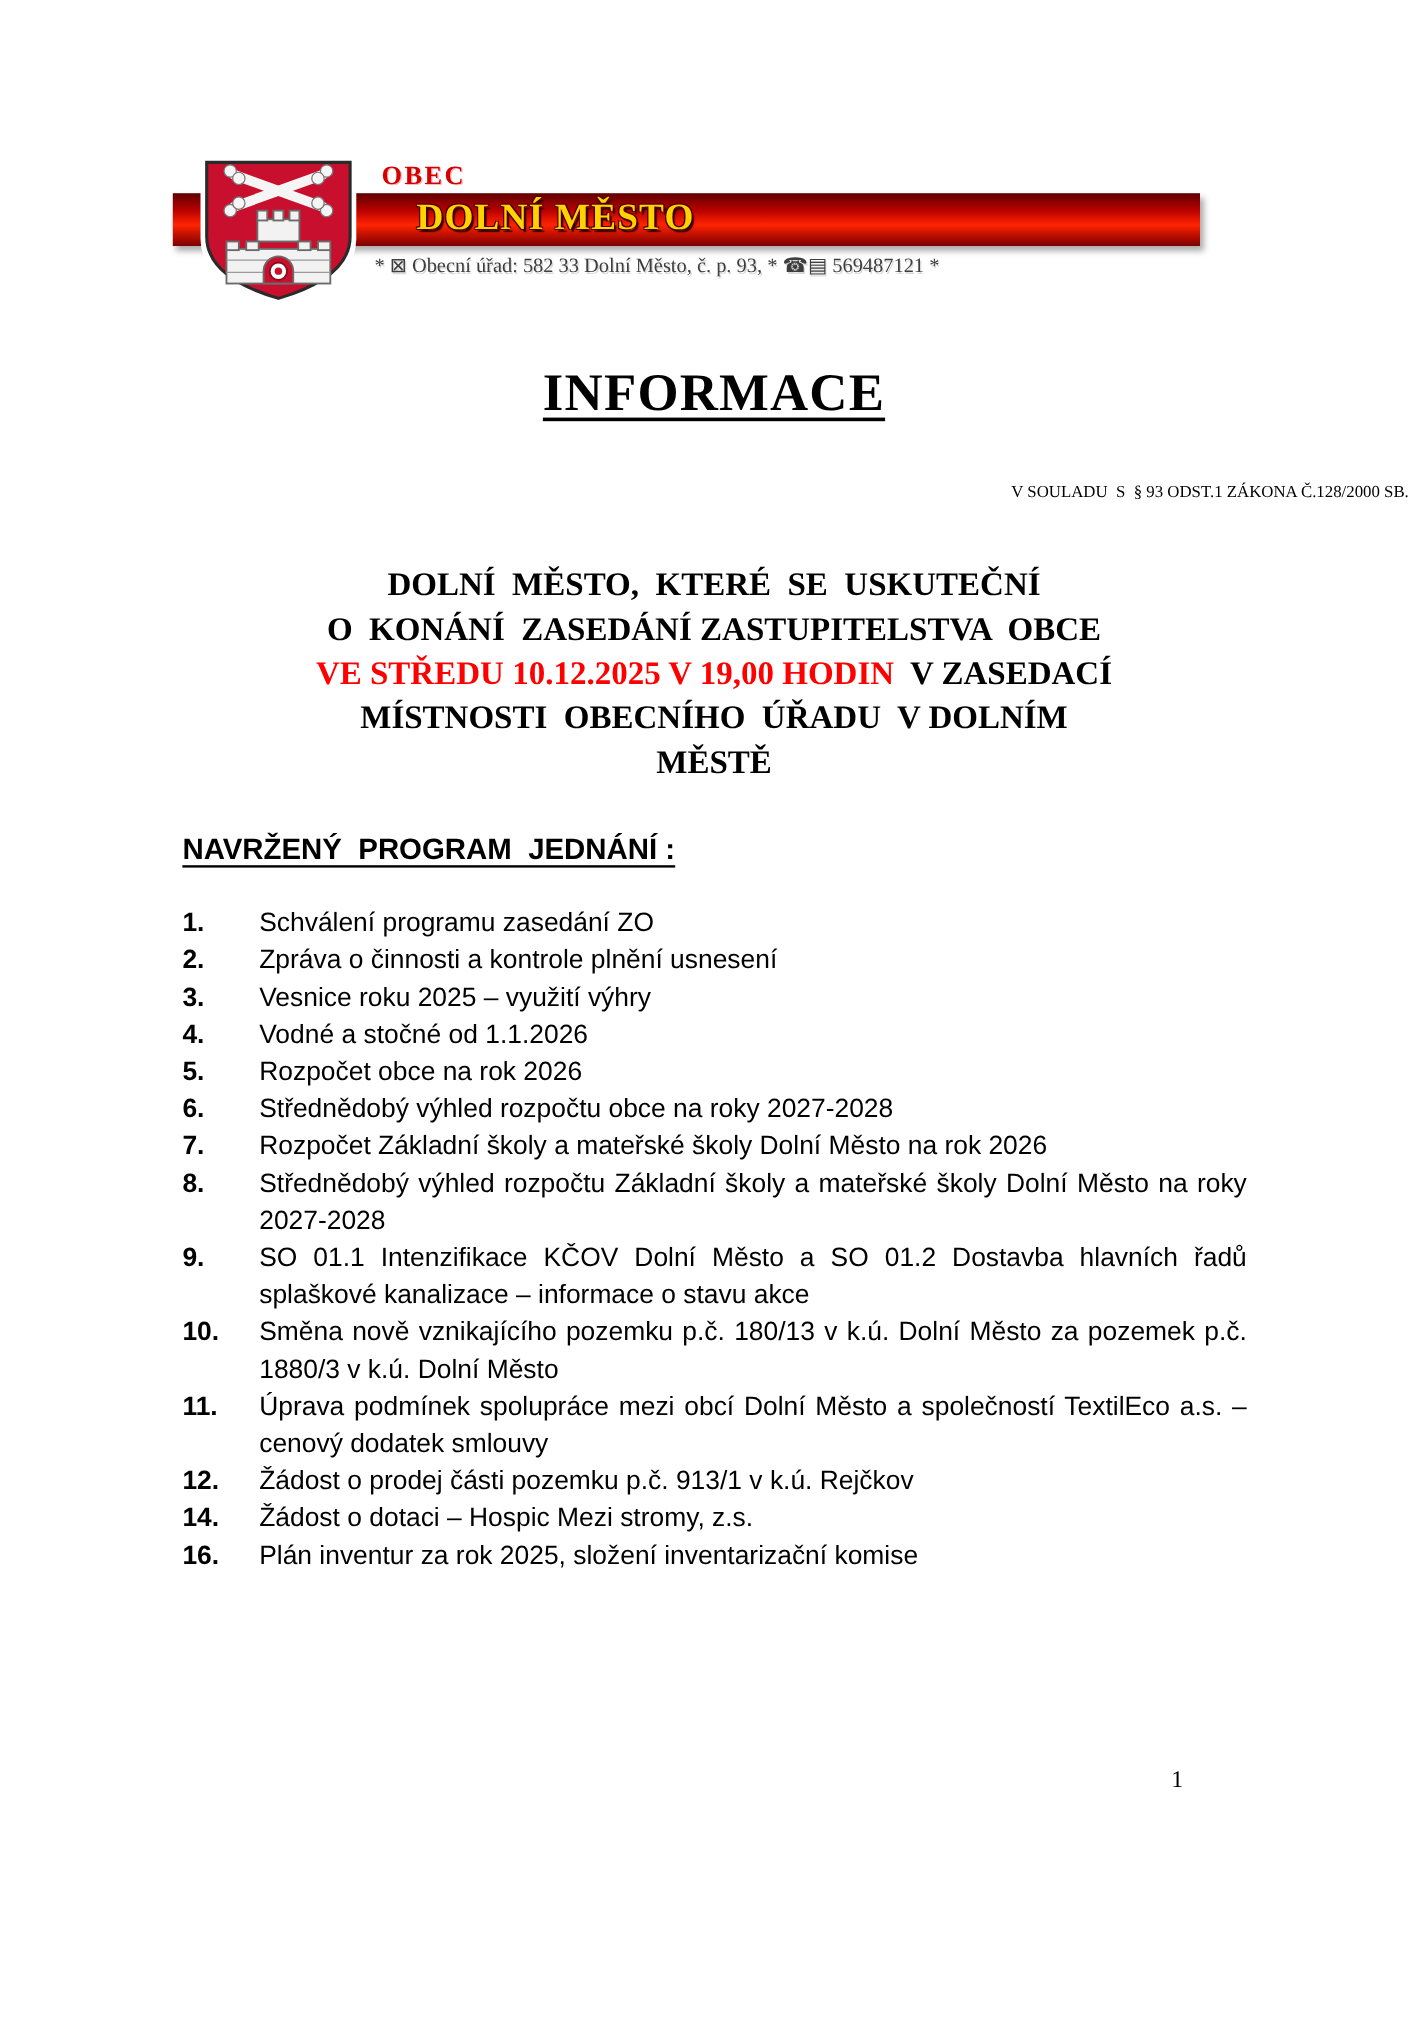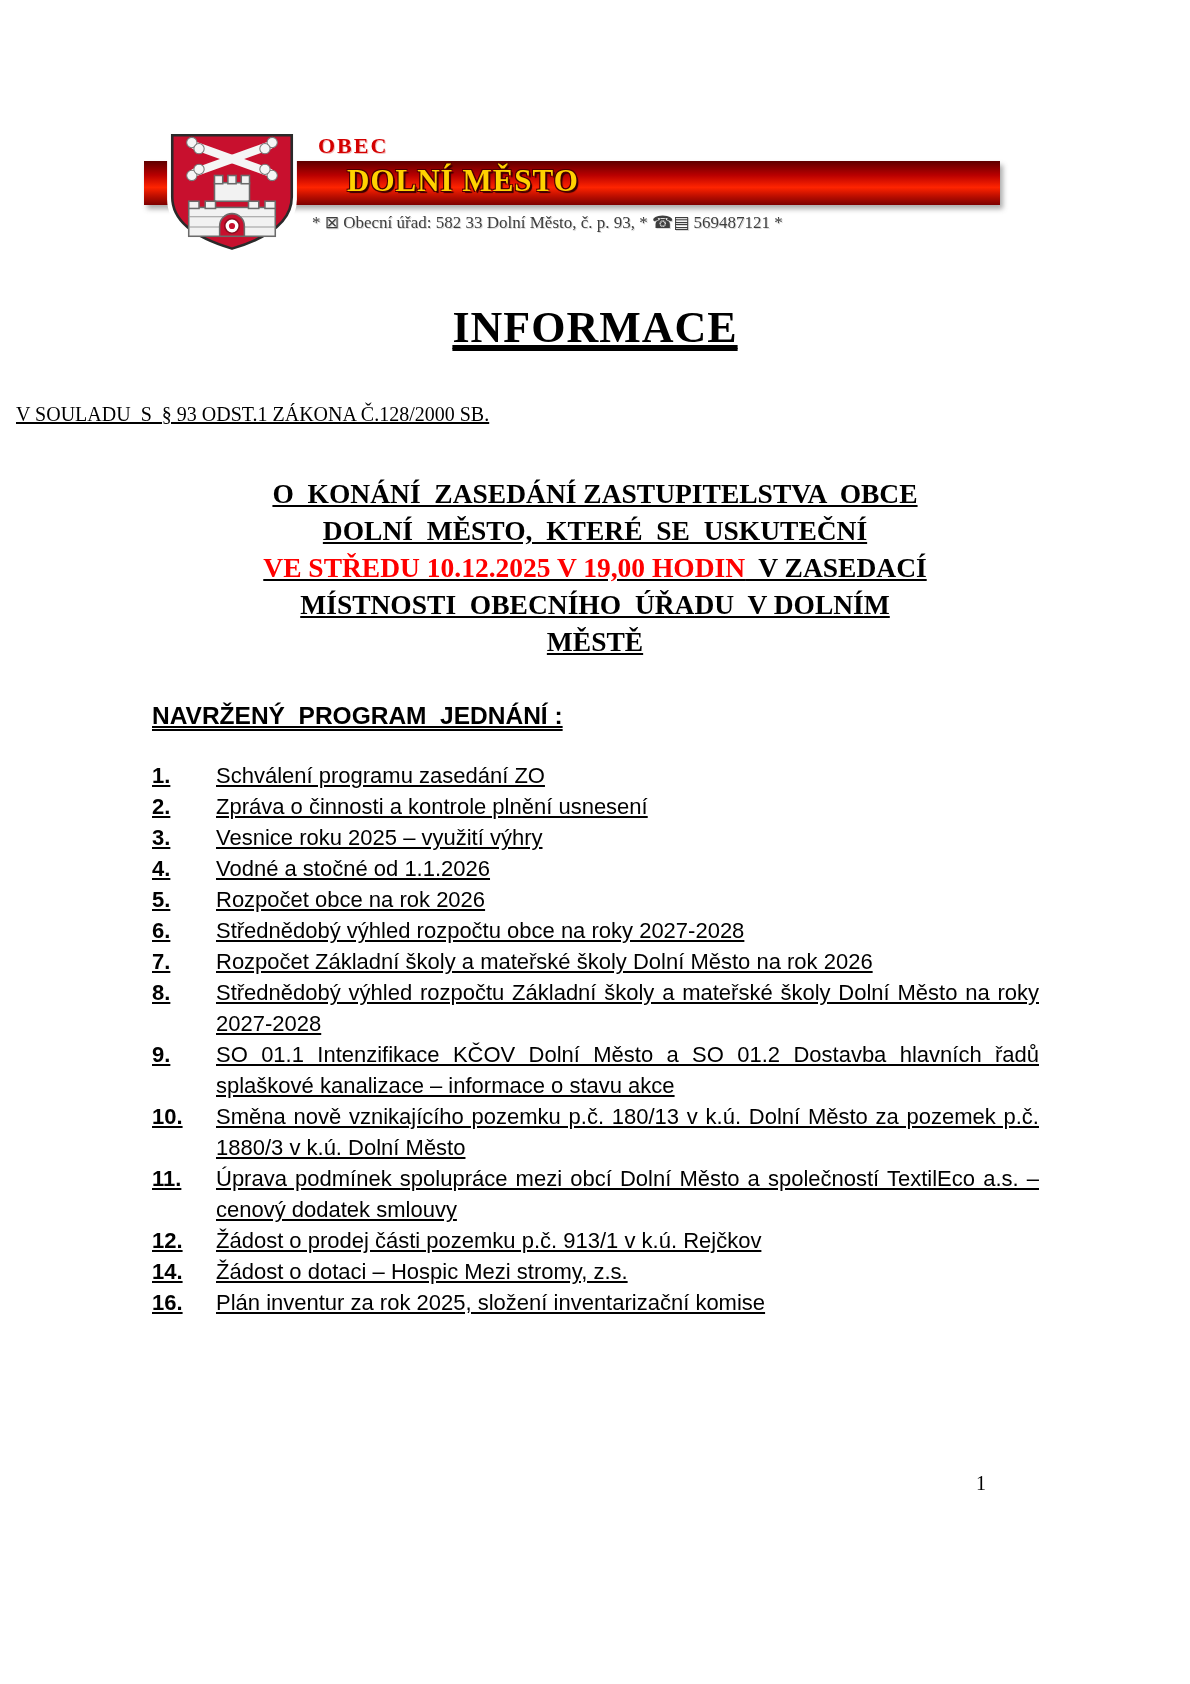--- a/index.html
+++ b/index.html
@@ -42,34 +42,34 @@
   }
   .contact-line {
     position:absolute; left:296px; top:212px;
     font-size:17px; color:#3e3e3e;
     text-shadow:1px 1px 0 #d9d9d9;
     white-space:pre;
   }
   .contact-line .glyph { font-family:"DejaVu Sans", sans-serif; font-size:17px; }
 
   
-  .main { padding-top:302px;text-decoration:underline; }
+  .main { padding-top:302px; }
 
   h1.title {
     text-align:center;
     font-size:44px; font-weight:bold; letter-spacing:1px;
     text-decoration:underline;
     text-decoration-thickness:3px;
     text-underline-offset:6px;
   }
 
   .legal {
     margin-top:50px;
-    text-align:left;
-    font-size:20px;
+    text-align:right;
+    font-size:14px;
     white-space:pre;
   }
 
   .announcement {
     margin:49px 120px 0 120px;
     text-align:center;
     font-weight:bold;
     font-size:27.5px;
     line-height:37px;
   }
@@ -162,22 +162,22 @@
 
     <div class="contact-line"><span>* </span><span class="glyph">⊠</span><span> Obecní úřad: 582 33 Dolní Město, č. p. 93, * </span><span class="glyph">☎</span><span class="glyph">▤</span><span> 569487121 *</span></div>
   </header>
 
   <main class="main">
     <h1 class="title">INFORMACE</h1>
 
     <p class="legal">V SOULADU  S  § 93 ODST.1 ZÁKONA Č.128/2000 SB.</p>
 
     <div class="announcement">
+      <div>DOLNÍ  MĚSTO,  KTERÉ  SE  USKUTEČNÍ</div>
       <div>O  KONÁNÍ  ZASEDÁNÍ ZASTUPITELSTVA  OBCE</div>
-      <div>DOLNÍ  MĚSTO,  KTERÉ  SE  USKUTEČNÍ</div>
       <div><span class="red">VE STŘEDU 10.12.2025 V 19,00 HODIN</span><span>  V ZASEDACÍ</span></div>
       <div>MÍSTNOSTI  OBECNÍHO  ÚŘADU  V DOLNÍM</div>
       <div>MĚSTĚ</div>
     </div>
 
     <h2 class="agenda-heading">NAVRŽENÝ  PROGRAM  JEDNÁNÍ :</h2>
 
     <div class="agenda">
   <div class="agenda-item">
     <span class="num">1.</span>

